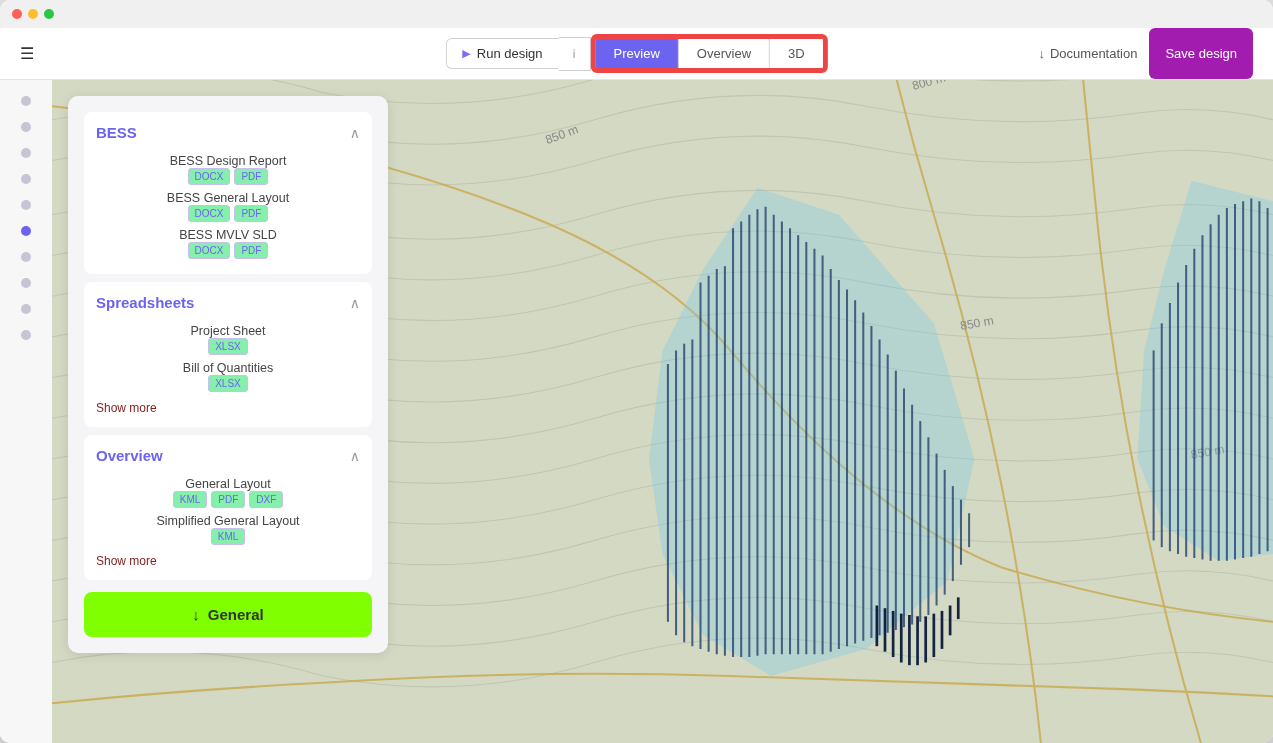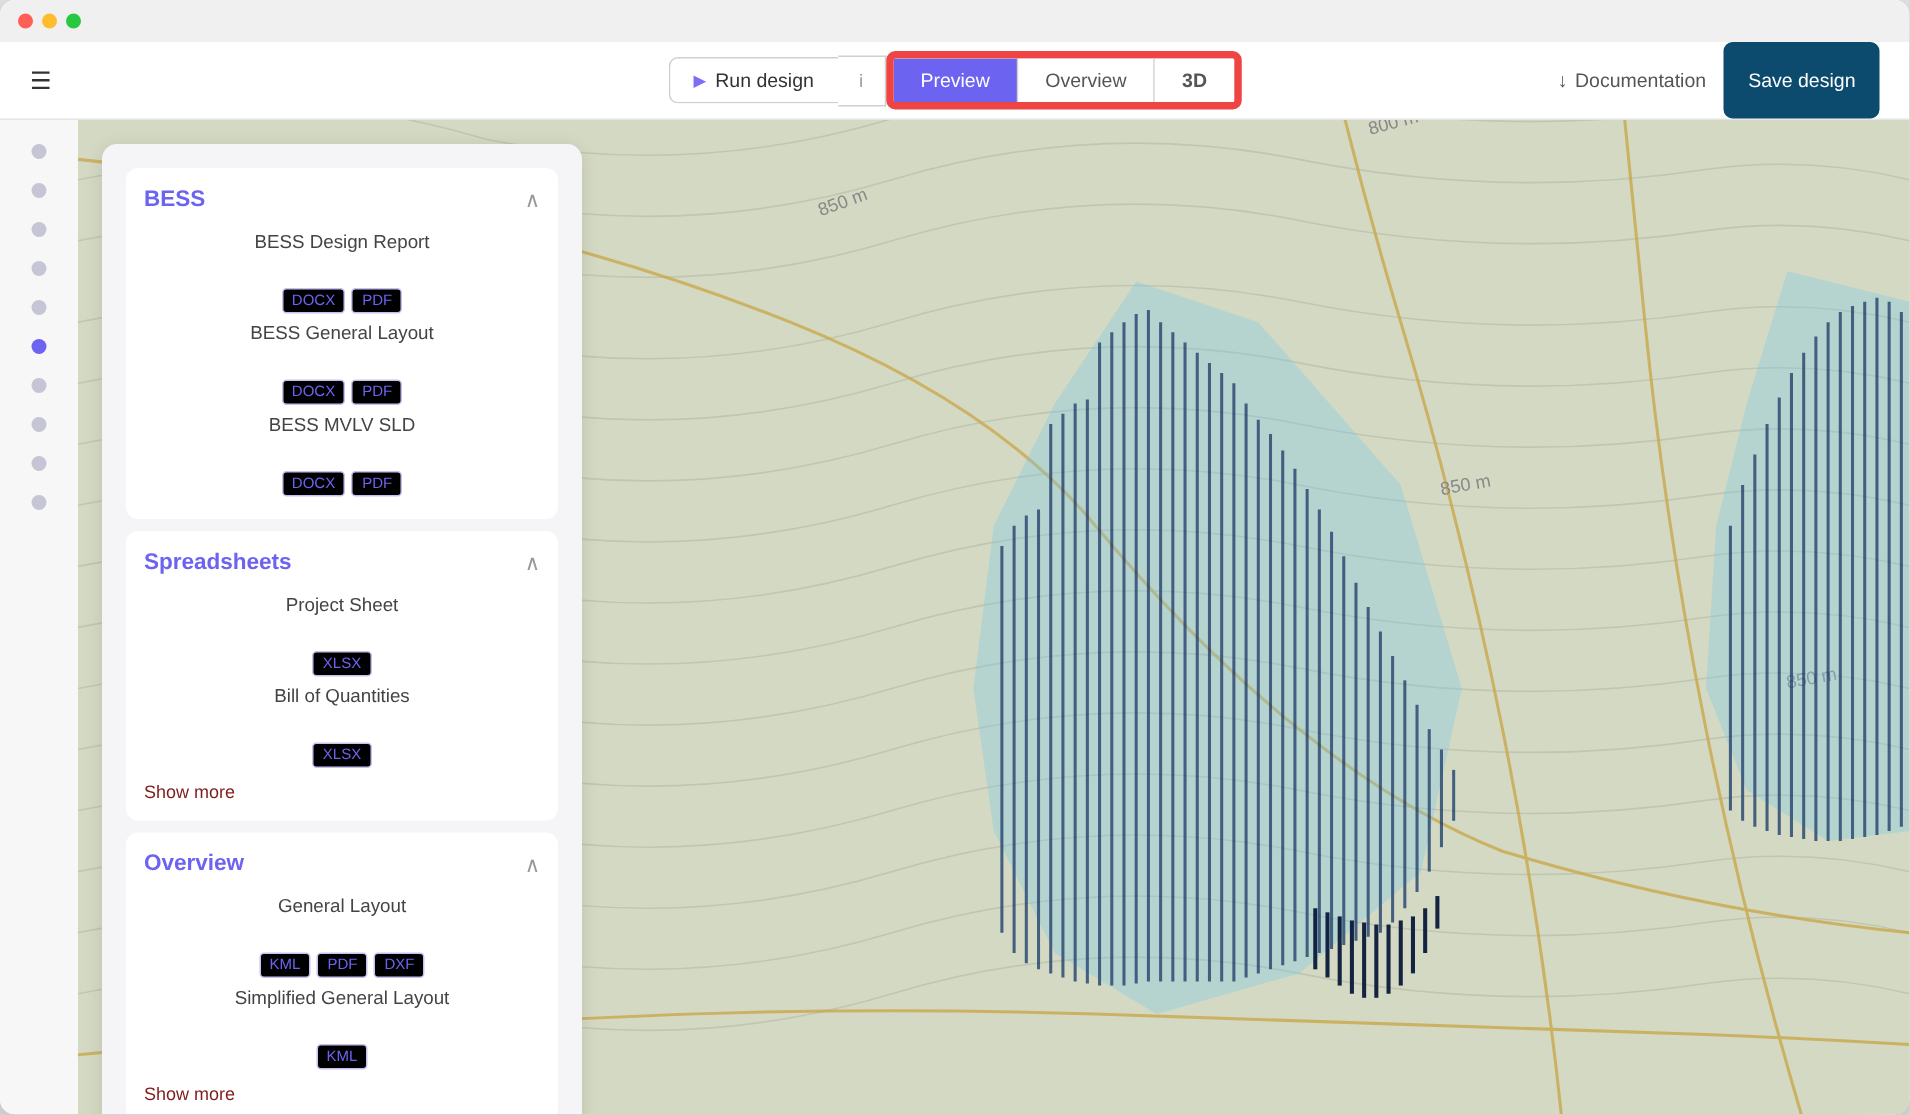--- a/index.html
+++ b/index.html
@@ -108,21 +108,21 @@
 
     .view-tab {
       padding: 7px 18px;
       font-size: 13px;
       cursor: pointer;
       background: #fff;
       color: #555;
       border-right: 1px solid #d0d0d0;
     }
 
-    .view-tab:last-child { border-right: none; font-weight: bold; }
+    .view-tab:last-child { border-right: none; }
     .view-tab.active { background: #6c63f0; color: #fff; }
 
     .toolbar-right {
       position: absolute;
       right: 20px;
       display: flex;
       align-items: center;
       gap: 12px;
     }
 
@@ -130,21 +130,21 @@
       display: flex;
       align-items: center;
       gap: 5px;
       font-size: 13px;
       color: #555;
       cursor: pointer;
       text-decoration: none;
     }
 
     .save-design-btn {
-      background: #0c4a6e;
+      background: #a21caf;
       color: #fff;
       border: none;
       border-radius: 6px;
       padding: 18px 16px;
       font-size: 13px;
       cursor: pointer;
       font-weight: 500;
     }
 
     
@@ -296,24 +296,23 @@
       display: flex;
       gap: 4px;
     }
 
     .badge {
       font-size: 10px;
       padding: 2px 6px;
       border-radius: 3px;
       border: 1px solid #c5c0f0;
       color: #6c63f0;
-      background: #000000;
+      background: #86efac;
       font-weight: 500;
       cursor: pointer;
-      margin-top: 24px;
     }
 
     .show-more-link {
       font-size: 12px;
       color: #7f1d1d;
       cursor: pointer;
       display: block;
       margin-top: 6px;
       text-decoration: none;
     }

